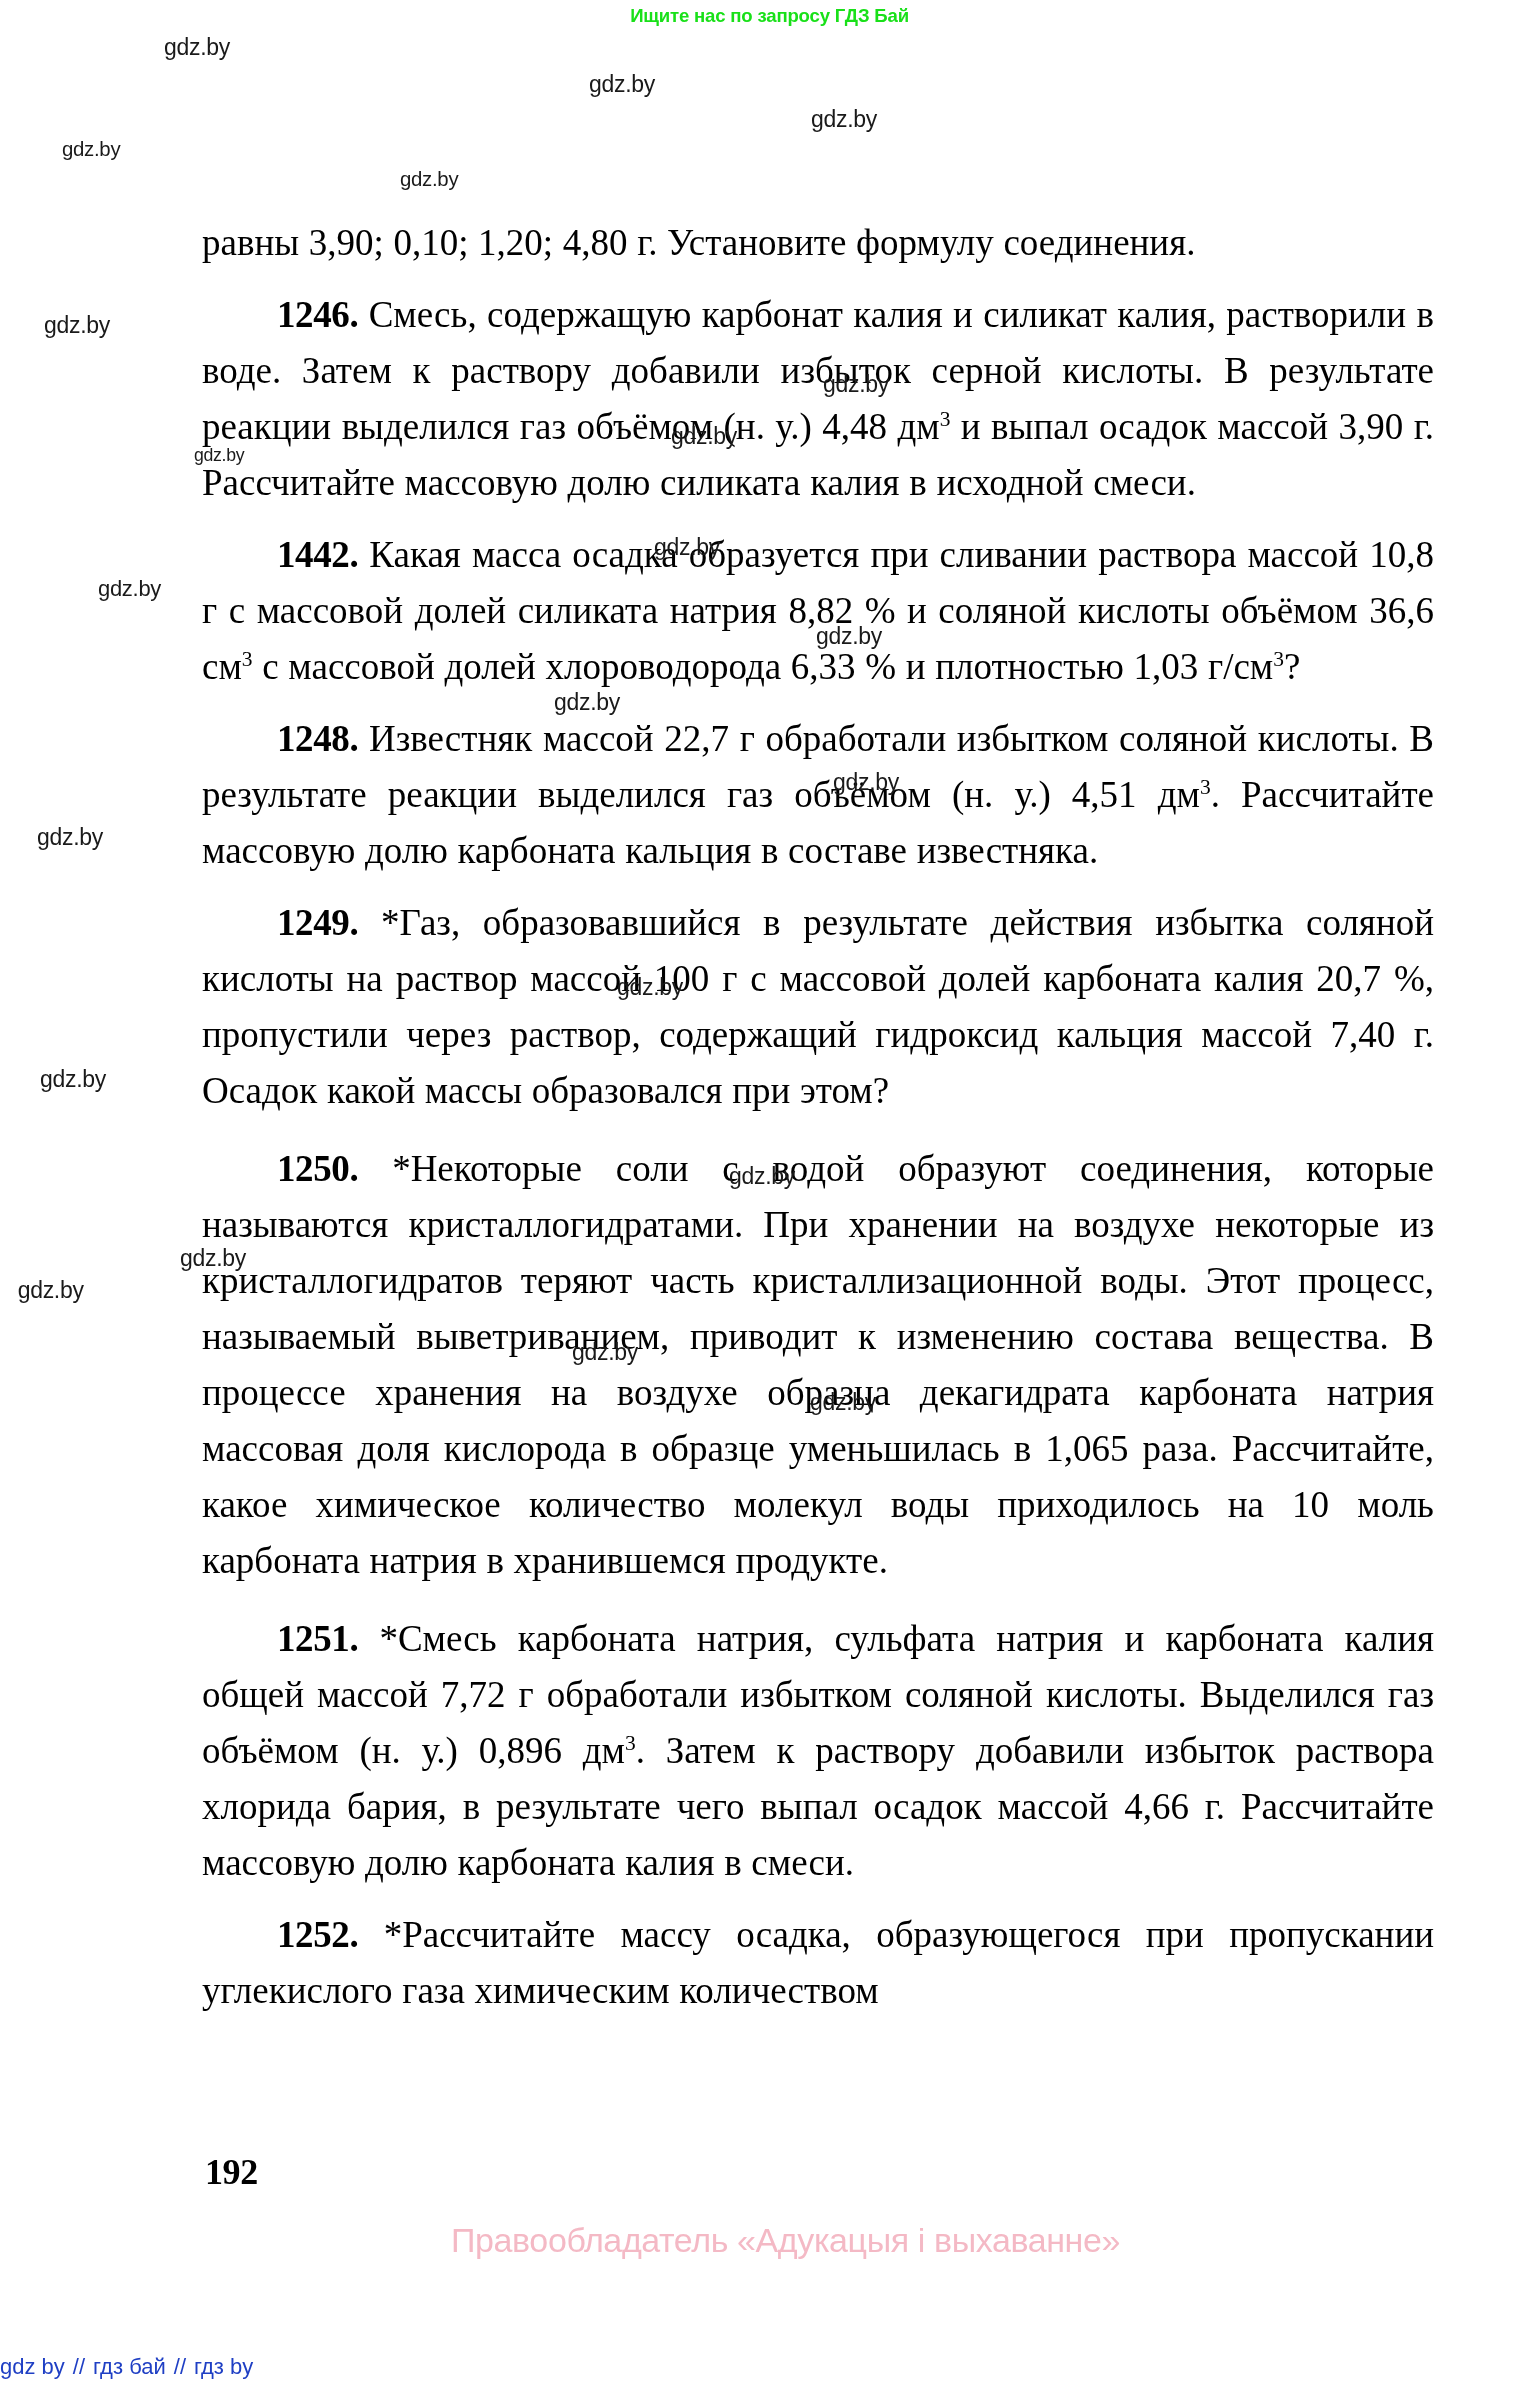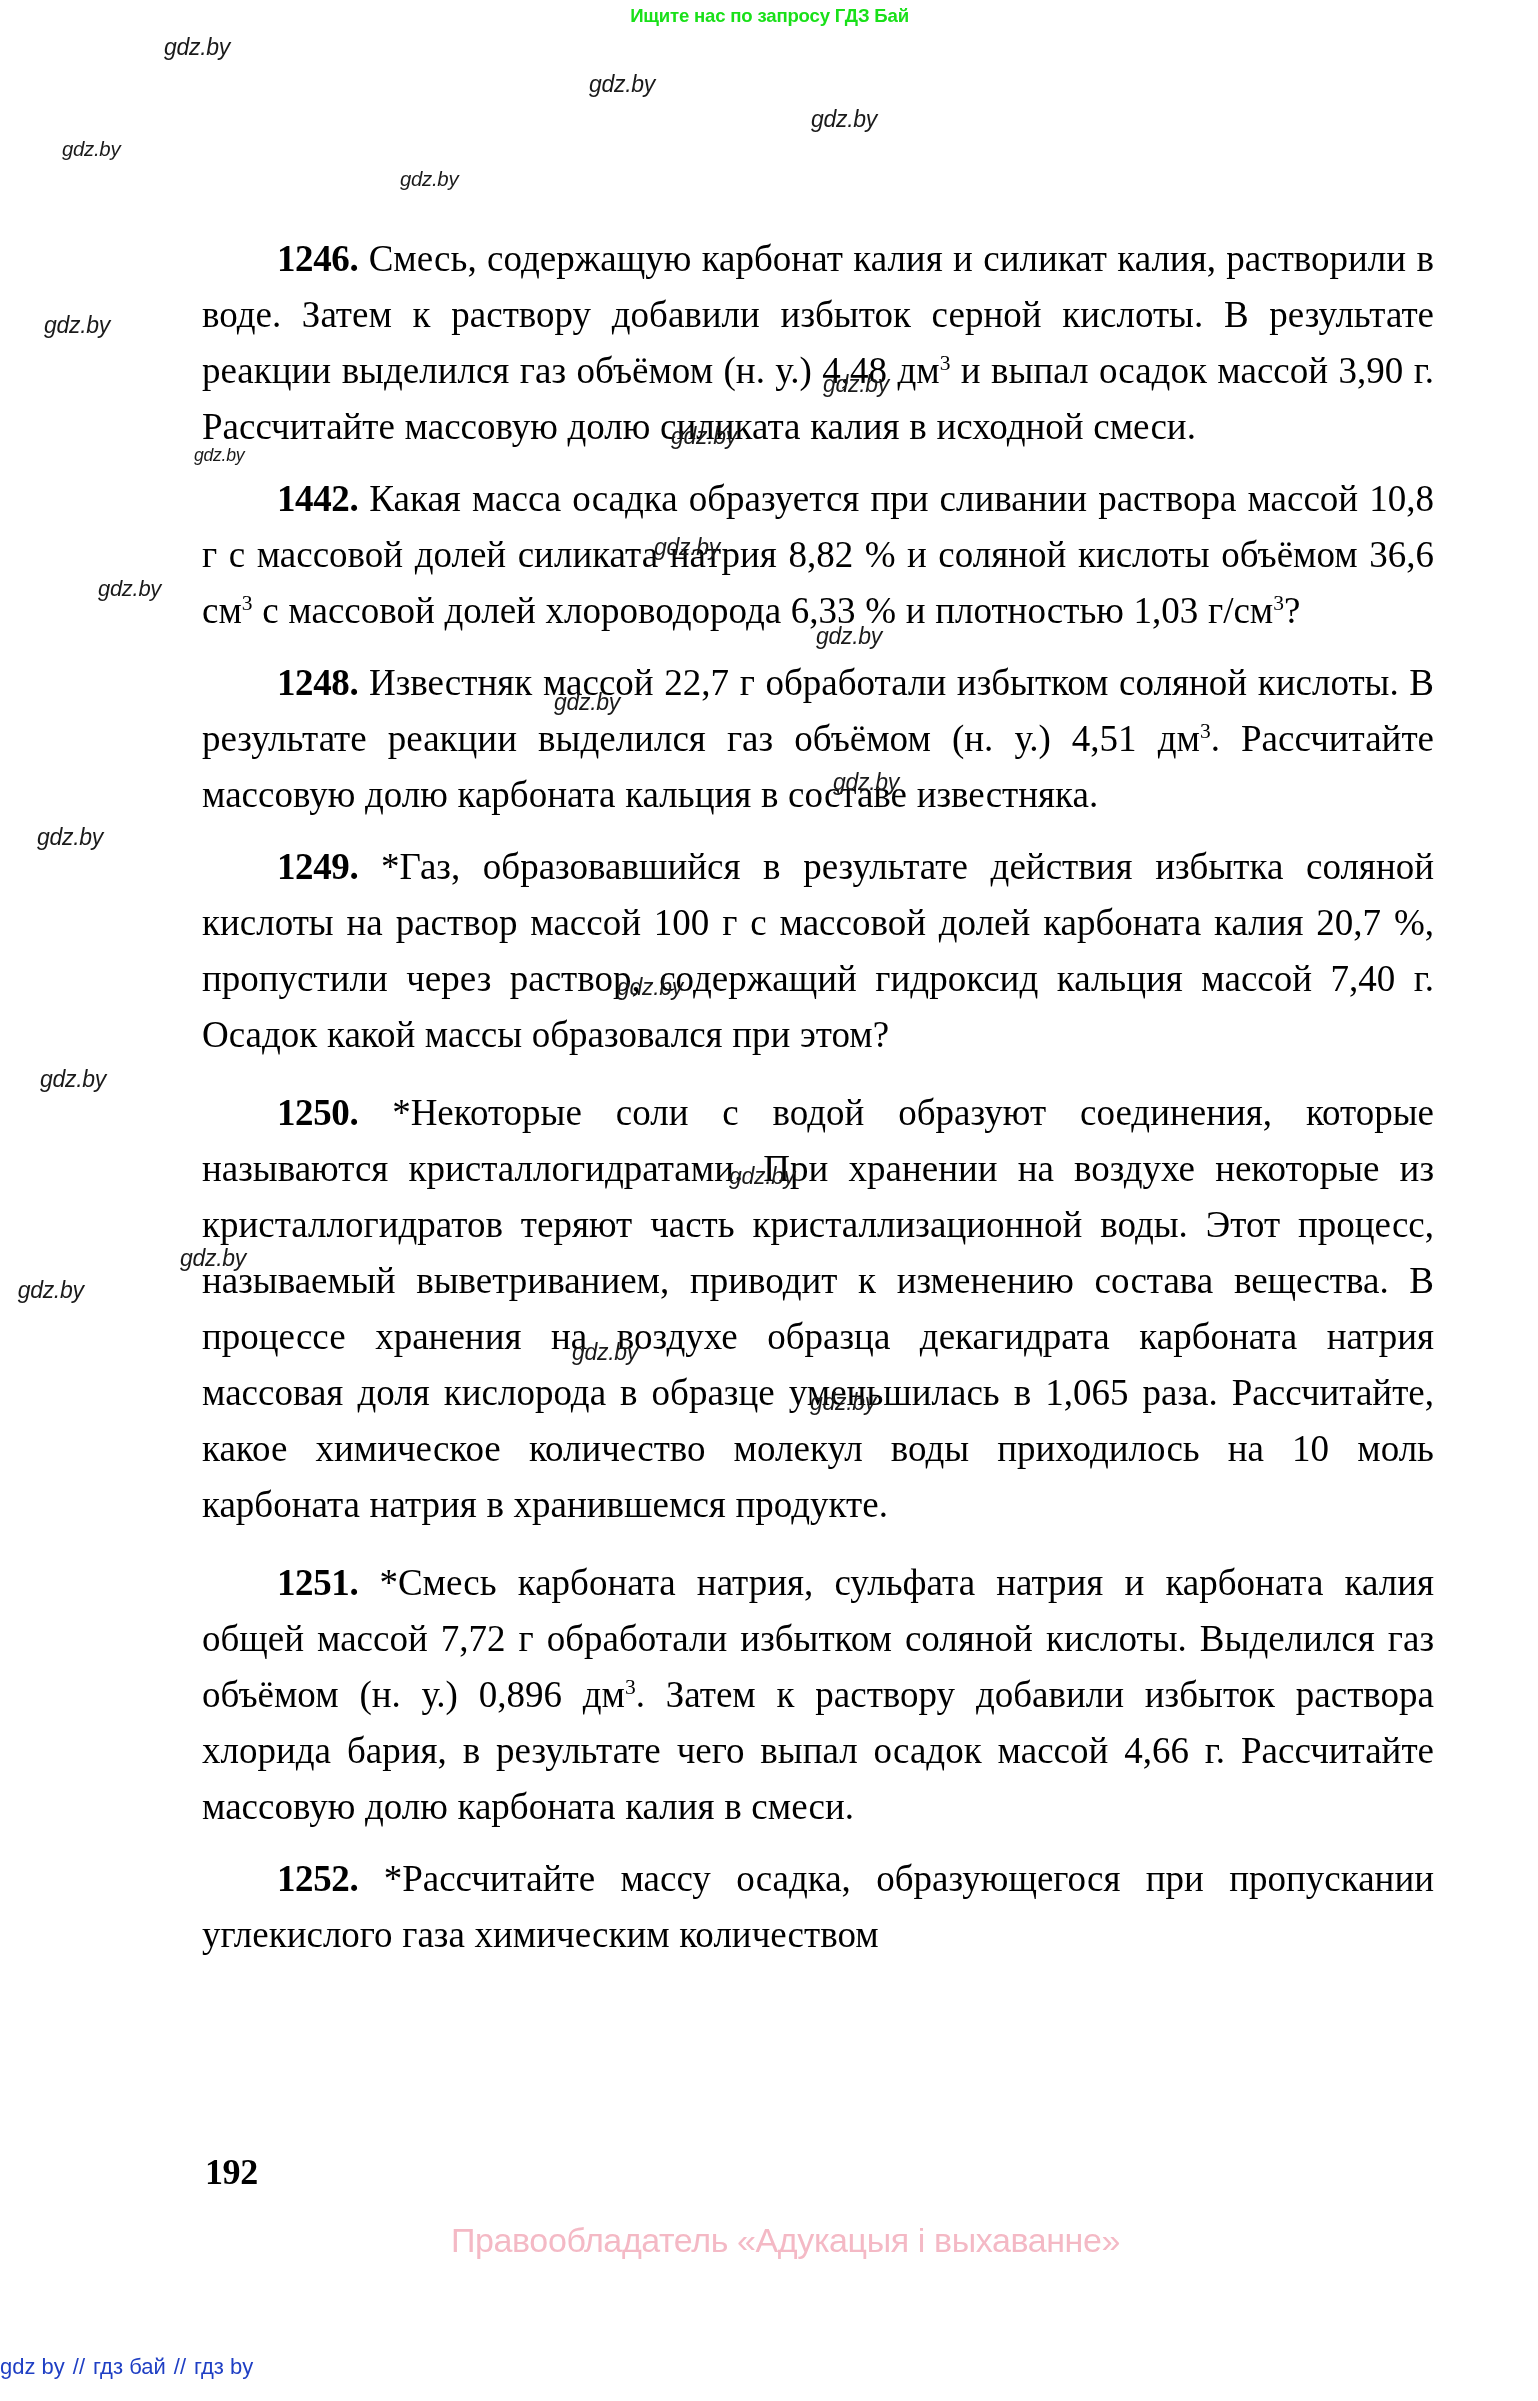--- a/index.html
+++ b/index.html
@@ -110,33 +110,35 @@
   }
   .footer-links .sep { padding: 0 8px; }
 
   
   .wm {
     position: absolute;
     font-family: "Liberation Sans", "DejaVu Sans", sans-serif;
     color: #2f2f2f;
     white-space: nowrap;
     letter-spacing: -0.3px;
-    font-style: italic;
   }
   .wm.dark  { color: #1a1a1a; }
 </style>
 </head>
 <body>
 
 <div id="page">
 
   <div class="promo-header">Ищите нас по запросу ГДЗ Бай</div>
 
   <div class="text-column">
 
+    <p class="para first">
+      <span>равны 3,90; 0,10; 1,20; 4,80 г. Установите формулу соединения.</span>
+    </p>
 
     <p class="para indent gap-sm">
       <span class="qnum">1246.</span>
       <span>Смесь, содержащую карбонат калия и силикат калия, растворили в воде. Затем к раствору добавили избыток серной кислоты. В результате реакции выделился газ объёмом (н. у.) 4,48 дм<sup>3</sup> и выпал осадок массой 3,90 г. Рассчитайте массовую долю силиката калия в исходной смеси.</span>
     </p>
 
     <p class="para indent gap-sm">
       <span class="qnum">1442.</span>
       <span>Какая масса осадка образуется при сливании раствора массой 10,8 г с массовой долей силиката натрия 8,82 % и соляной кислоты объёмом 36,6 см<sup>3</sup> с массовой долей хлороводорода 6,33 % и плотностью 1,03 г/см<sup>3</sup>?</span>
     </p>

